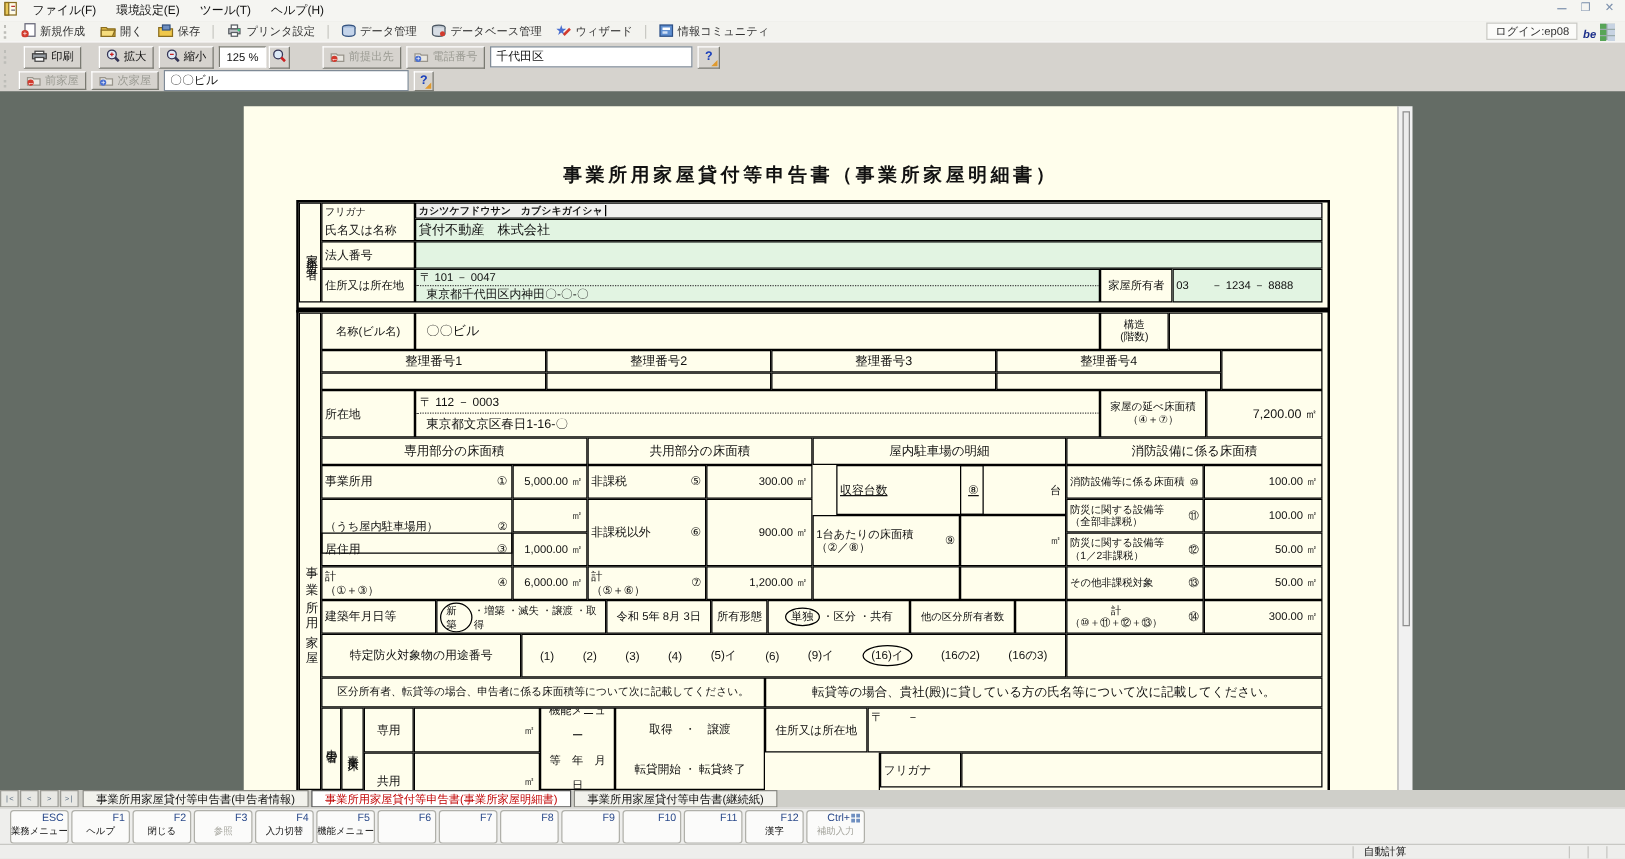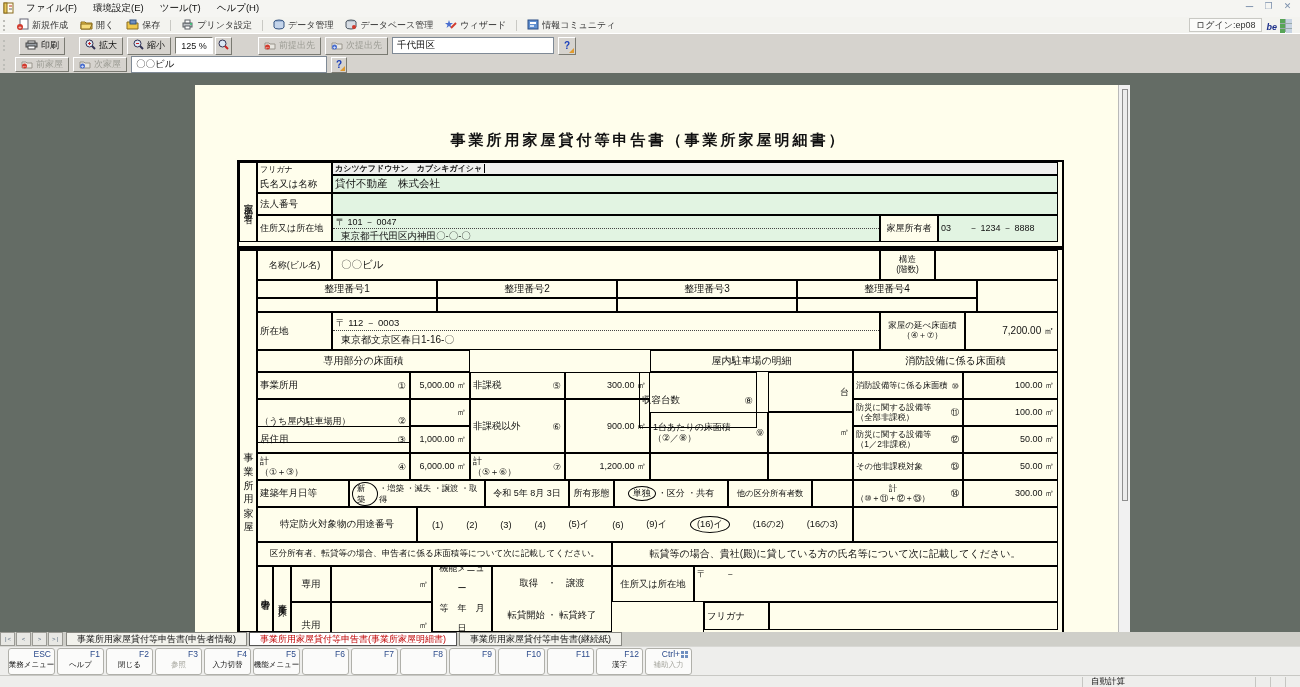--- a/index.html
+++ b/index.html
@@ -211,21 +211,21 @@
             <text x="3.5" y="9" font-size="6" fill="#fff" text-anchor="middle">←</text>
           </svg></span>
       <span>前提出先</span>
     </div>
     <div class="btn dis">
       <span class="ico"><svg width="12" height="10">
             <path d="M1 3 h4 l1 1 h5 v5 h-10 z" fill="#e8e6e0" stroke="#99958c"></path>
             <circle cx="3.5" cy="7" r="2.5" fill="#4a6fd0"></circle>
             <text x="3.5" y="9" font-size="6" fill="#fff" text-anchor="middle">+</text>
           </svg></span>
-      <span>次提出先</span>
+      <span>電話番号</span>
     </div>
     <div class="tbinput" style="width:152px;">千代田区</div>
     <div class="helpbtn">?</div>
   </div>
 
   <div class="tb3">
     <span class="grip"></span>
     <div class="btn dis" style="margin-left:4px;">
       <span class="ico"><svg width="12" height="10">
             <path d="M1 3 h4 l1 1 h5 v5 h-10 z" fill="#e8e6e0" stroke="#99958c"></path>
@@ -296,20 +296,21 @@
         <div class="c" style="left:18px;top:62px;width:75px;height:38px;font-size:9.5px;">所在地</div>
         <div class="c" style="left:93px;top:62px;width:548px;height:38px;flex-direction:column;align-items:stretch;padding:2px 0 0 0;">
           <span class="dotline" style="font-size:9.5px;padding:0 3px;height:15px;line-height:15px;">〒 112 － 0003</span>
           <span style="font-size:10px;padding:0 8px;line-height:17px;">東京都文京区春日1-16-〇</span>
         </div>
         <div class="c ctr pre" style="left:641px;top:62px;width:85px;height:38px;font-size:8.5px;">家屋の延べ床面積
 （④＋⑦）</div>
         <div class="c vr" style="left:726px;top:62px;width:93px;height:38px;">7,200.00 ㎡</div>
 
         <div class="c ctr" style="left:18px;top:100px;width:213px;height:22px;">専用部分の床面積</div>
+        <div class="c ctr" style="left:231px;top:100px;width:180px;height:22px;">共用部分の床面積</div>
         <div class="c ctr" style="left:411px;top:100px;width:203px;height:22px;">屋内駐車場の明細</div>
         <div class="c ctr" style="left:614px;top:100px;width:205px;height:22px;">消防設備に係る床面積</div>
 
         <div class="c" style="left:18px;top:122px;width:153px;height:27px;font-size:9.5px;">
             <span>事業所用</span>
             <span class="num">①</span>
           </div>
         <div class="c vr" style="left:171px;top:122px;width:60px;height:27px;font-size:9px;">5,000.00 ㎡</div>
         <div class="c" style="left:18px;top:149px;width:153px;height:44px;font-size:9px;">
             <span>（うち屋内駐車場用）</span>
@@ -338,21 +339,21 @@
             <span class="num">⑥</span>
           </div>
         <div class="c vr" style="left:326px;top:149px;width:85px;height:54px;font-size:9px;">900.00 ㎡</div>
         <div class="c" style="left:231px;top:203px;width:95px;height:27px;font-size:9px;">
             <span class="pre">計
 （⑤＋⑥）</span>
             <span class="num">⑦</span>
           </div>
         <div class="c vr" style="left:326px;top:203px;width:85px;height:27px;font-size:9px;">1,200.00 ㎡</div>
 
-        <div class="c" style="left:400px;top:122px;width:118px;height:56px;font-size:9.5px;">
+        <div class="c" style="left:430px;top:122px;width:118px;height:40px;font-size:9.5px;text-decoration:underline;">
             <span>収容台数</span>
             <span class="num">⑧</span>
           </div>
         <div class="c vr" style="left:529px;top:122px;width:85px;height:40px;font-size:9px;">台</div>
         <div class="c" style="left:411px;top:162px;width:118px;height:41px;font-size:9px;">
             <span class="pre">1台あたりの床面積
 （②／⑧）</span>
             <span class="num">⑨</span>
           </div>
         <div class="c vr" style="left:529px;top:162px;width:85px;height:41px;font-size:9px;">㎡</div>

